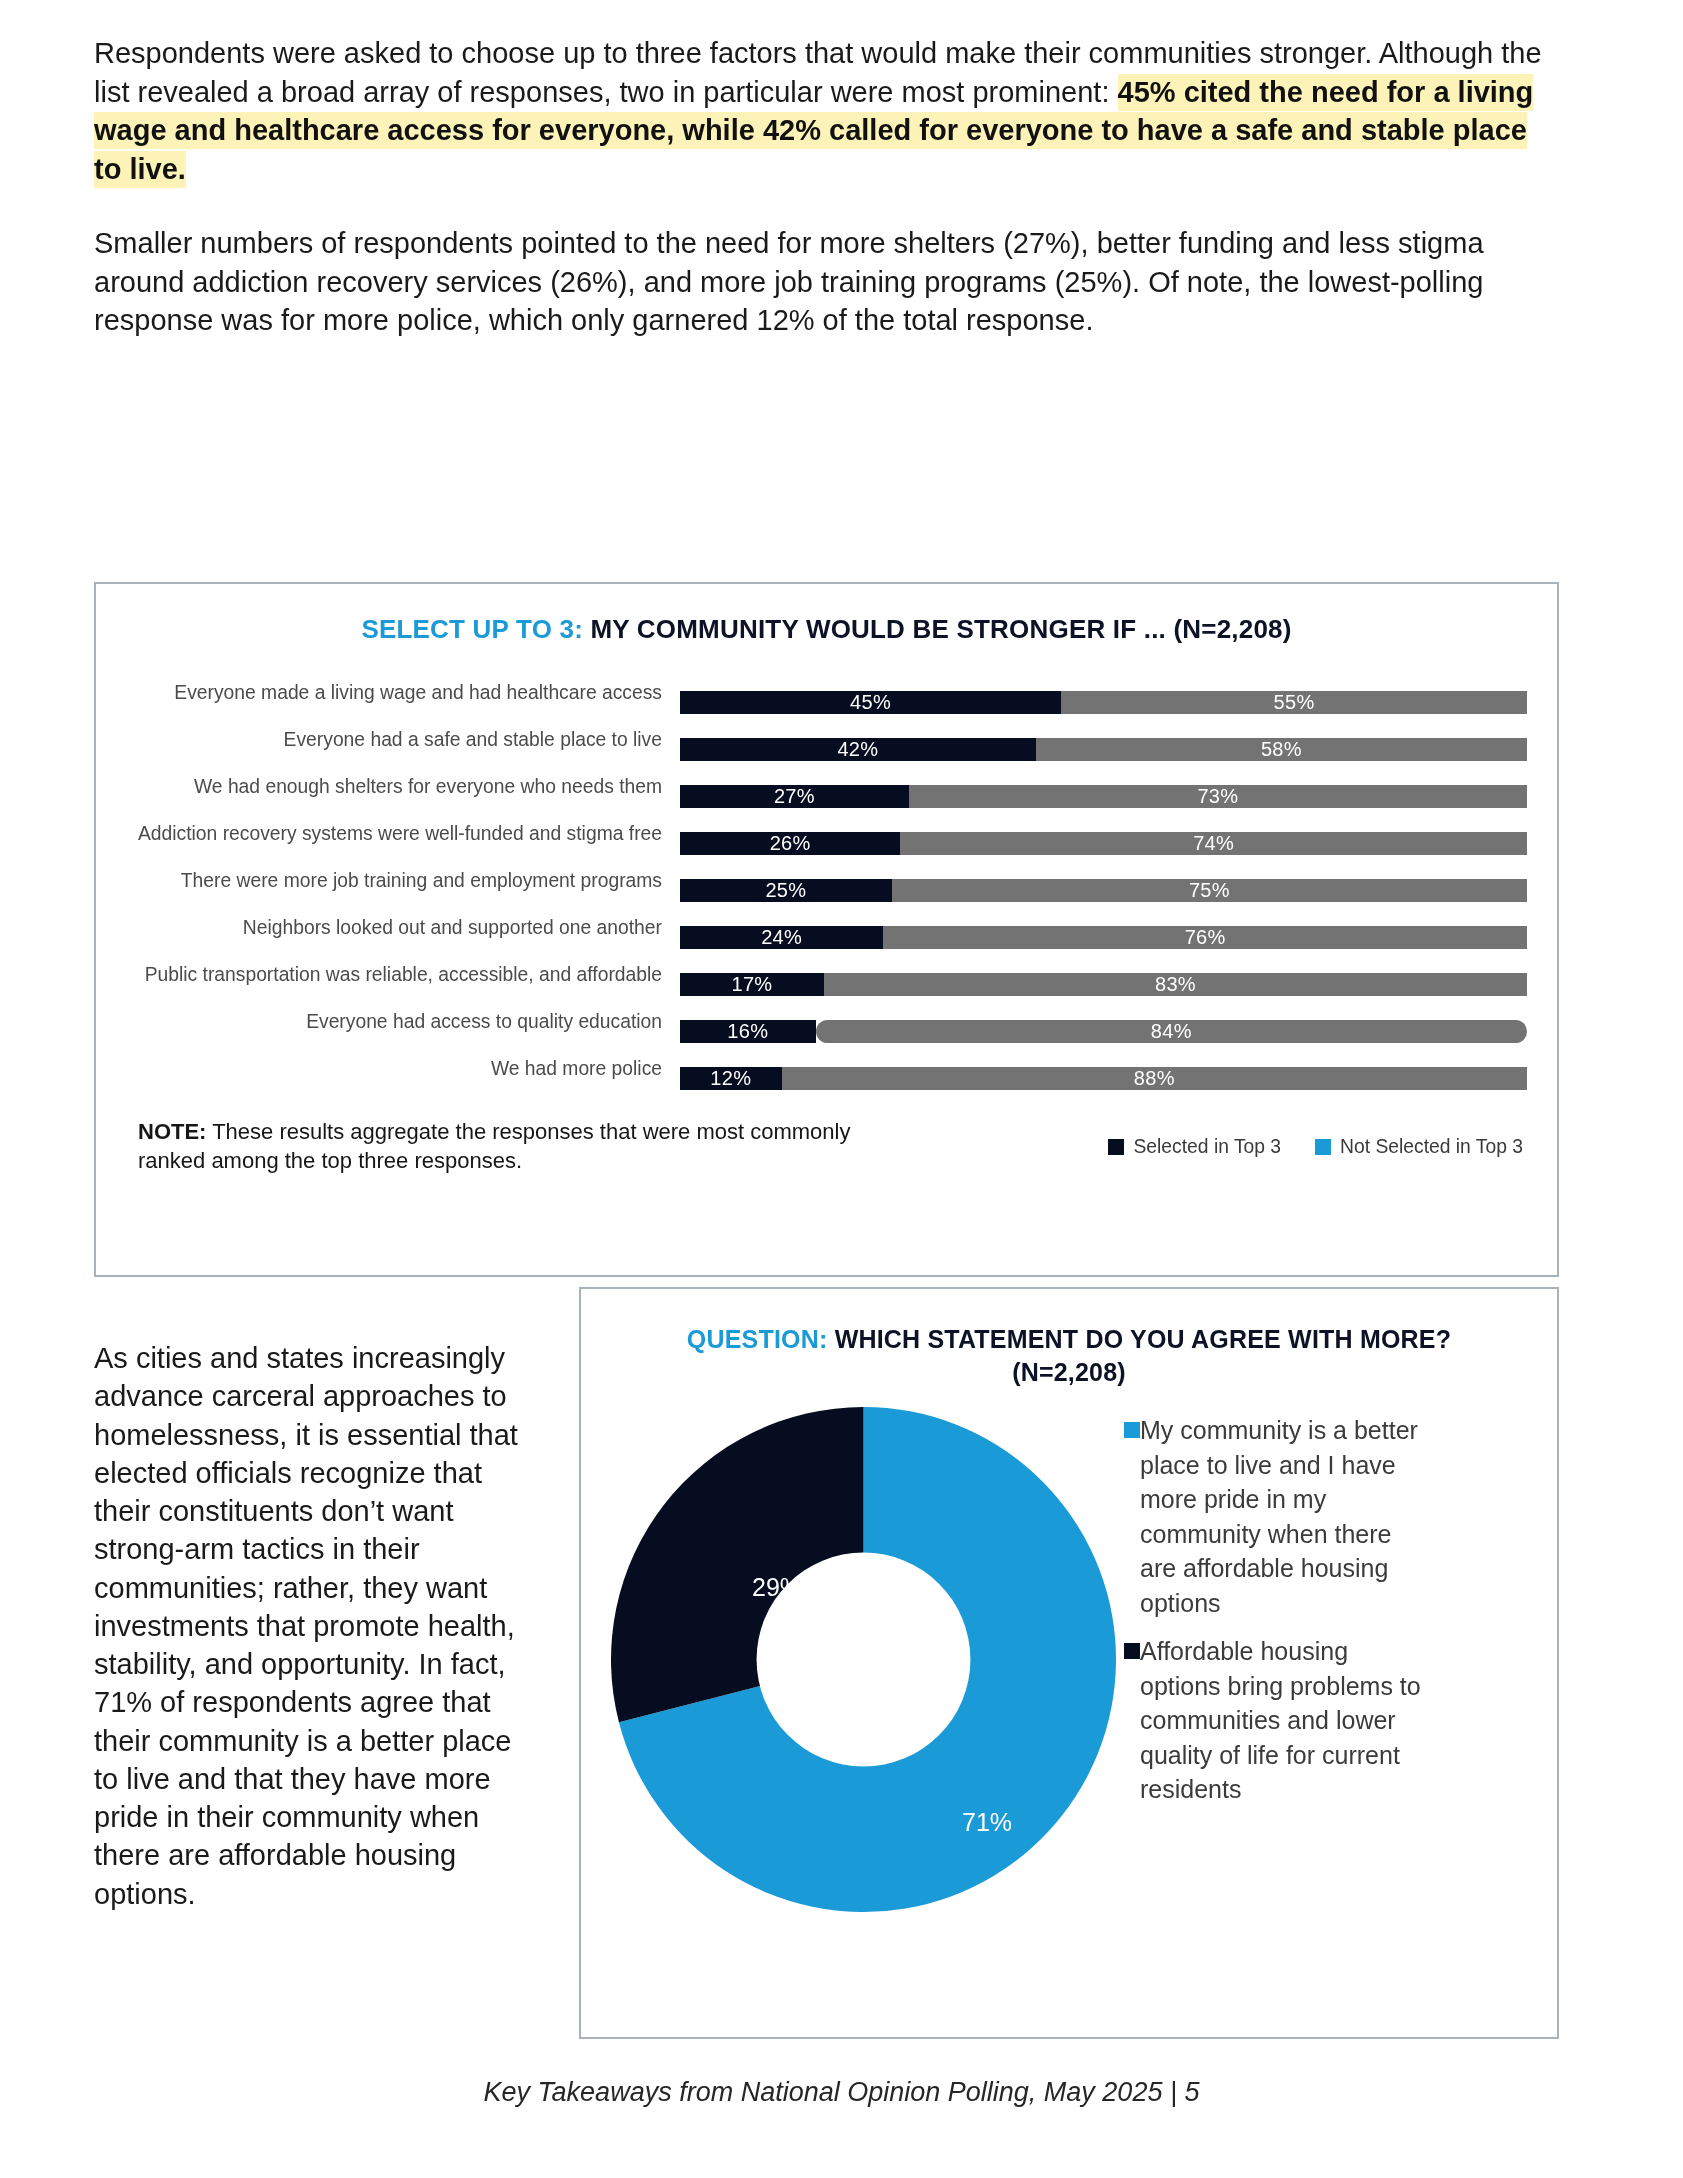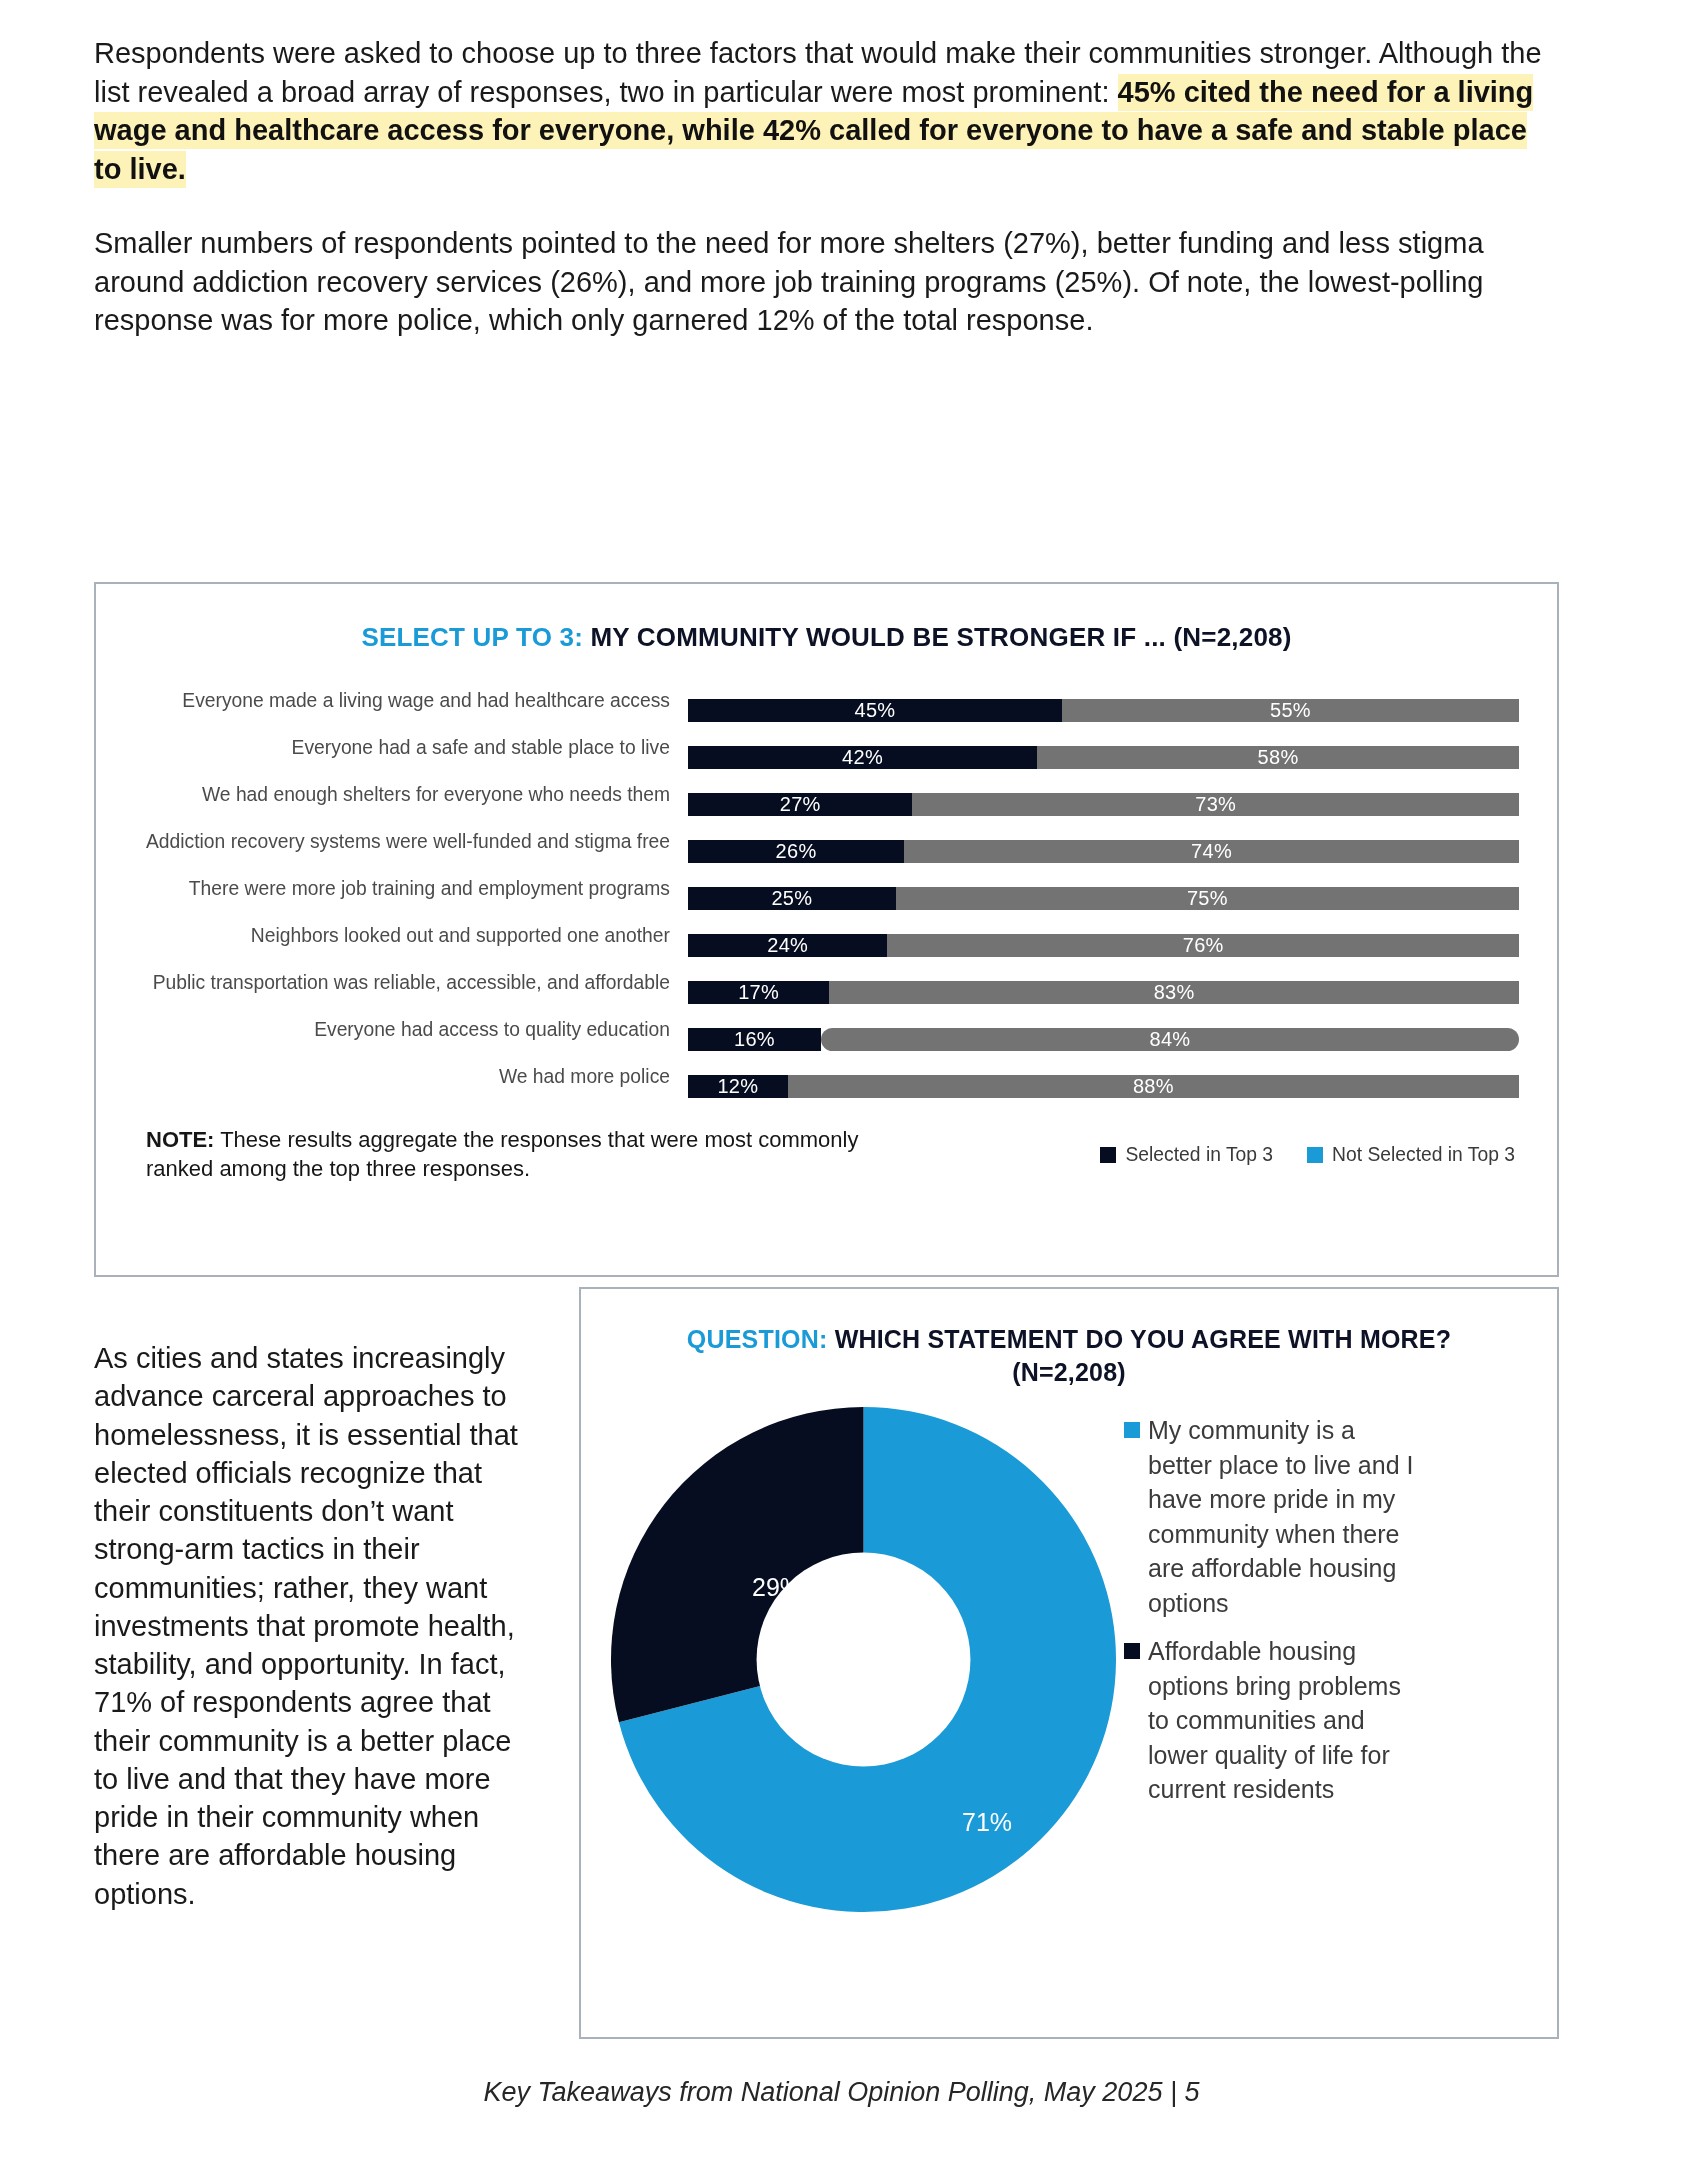--- a/index.html
+++ b/index.html
@@ -64,21 +64,21 @@
     position: absolute;
     border: 2px solid #a9b2bb;
     background: #fff;
     box-sizing: border-box;
   }
   #bar-panel {
     left: 94px;
     top: 582px;
     width: 1465px;
     height: 695px;
-    padding: 8px;
+    padding: 0;
   }
   .chart-title {
     text-align: center;
     font-size: 26px;
     font-weight: 700;
     letter-spacing: 0.2px;
     margin-top: 30px;
     color: #0d1226;
     text-transform: uppercase;
   }
@@ -207,21 +207,21 @@
   #donut-val-71 { left: 351px; top: 401px; }
 
   .donut-legend {
     padding-top: 6px;
     margin-left: 8px;
     width: 297px;
   }
   .dl-item {
     display: flex;
     align-items: flex-start;
-    gap: 8px;
+    gap: 0;
     font-size: 25px;
     line-height: 1.38;
     color: #3b3b3b;
     margin-bottom: 14px;
   }
   .dl-item .swatch { margin-top: 9px; flex: none; }
 
   
   .footer {
     position: absolute;

